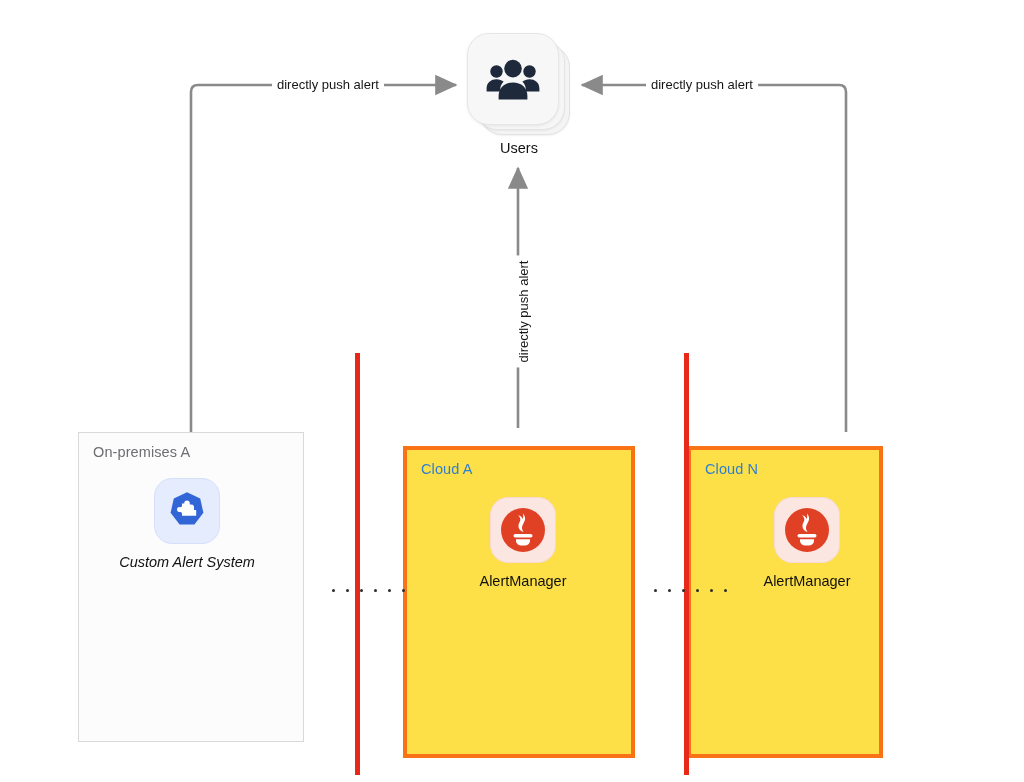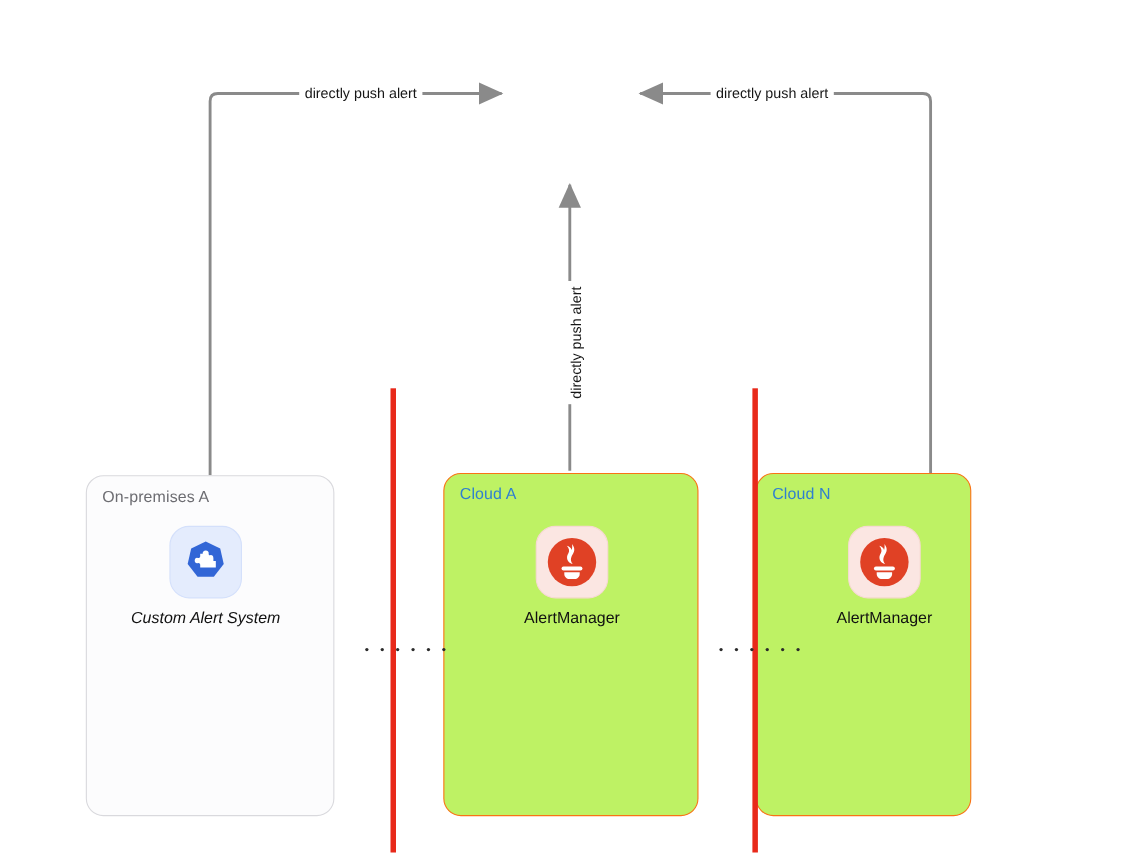--- a/index.html
+++ b/index.html
@@ -74,35 +74,36 @@
     top: 107px;
     width: 166px;
     text-align: center;
     font-size: 14.5px;
     color: #111111;
   }
 
   
   .group-box {
     position: absolute;
-    border-radius: 16px;
+    border-radius: 0;
     background: #ffffff;
     box-sizing: border-box;
   }
   .group-box.onprem {
     left: 78px;
     top: 432px;
     width: 226px;
     height: 310px;
     border: 1px solid #d9d9dd;
     background: #fcfcfd;
   }
   .group-box.cloud {
-    border: 1px solid #f97316;
-    background: #bef264;
+    border: 4px solid #f97316;
+    background: #fde047;
+    margin-top: 16px;
   }
   .group-box.cloud-a {
     left: 403px;
     top: 430px;
     width: 232px;
     height: 312px;
   }
   .group-box.cloud-n {
     left: 687px;
     top: 430px;
@@ -212,20 +213,41 @@
       </marker>
     </defs>
 
     <path d="M191,432 L191,92 Q191,85 198,85 L456,85" fill="none" stroke="#8a8a8a" stroke-width="2.6" marker-end="url(#arrowR)"></path>
 
     <path d="M846,432 L846,92 Q846,85 839,85 L582,85" fill="none" stroke="#8a8a8a" stroke-width="2.6" marker-end="url(#arrowL)"></path>
 
     <path d="M518,428 L518,168" fill="none" stroke="#8a8a8a" stroke-width="2.6" marker-end="url(#arrowU)"></path>
   </svg>
 
+  <div class="users-node">
+    <div class="users-stack-back2"></div>
+    <div class="users-stack-back1"></div>
+    <div class="users-stack-front">
+      <svg width="54" height="42" viewBox="0 0 54 42">
+
+        <circle cx="10.5" cy="13.5" r="6.2" fill="#1e2a3c"></circle>
+        <path d="M0.6,30.5 C0.6,24.6 5.0,21.2 10.5,21.2 C13.3,21.2 15.8,22.1 17.6,23.6
+                 C15.3,26.0 14.1,29.1 14.1,32.6 L14.1,33.6 L0.6,33.6 Z" fill="#1e2a3c"></path>
+
+        <circle cx="43.5" cy="13.5" r="6.2" fill="#1e2a3c"></circle>
+        <path d="M53.4,30.5 C53.4,24.6 49.0,21.2 43.5,21.2 C40.7,21.2 38.2,22.1 36.4,23.6
+                 C38.7,26.0 39.9,29.1 39.9,32.6 L39.9,33.6 L53.4,33.6 Z" fill="#1e2a3c"></path>
+
+        <circle cx="27" cy="10.6" r="8.8" fill="#1e2a3c"></circle>
+        <path d="M12.6,38.0 C12.6,29.4 18.9,24.4 27,24.4 C35.1,24.4 41.4,29.4 41.4,38.0
+                 L41.4,41.4 L12.6,41.4 Z" fill="#1e2a3c"></path>
+      </svg>
+    </div>
+    <div class="users-label">Users</div>
+  </div>
 
   <div class="edge-label left-lbl">directly push alert</div>
   <div class="edge-label right-lbl">directly push alert</div>
   <div class="edge-label mid-lbl">directly push alert</div>
 
   <div class="group-box onprem">
     <div class="group-title gray">On-premises A</div>
 
     <div class="service" style="left:33px; top:45px;font-style:italic;">
       <div class="service-icon icon-bg-blue">

